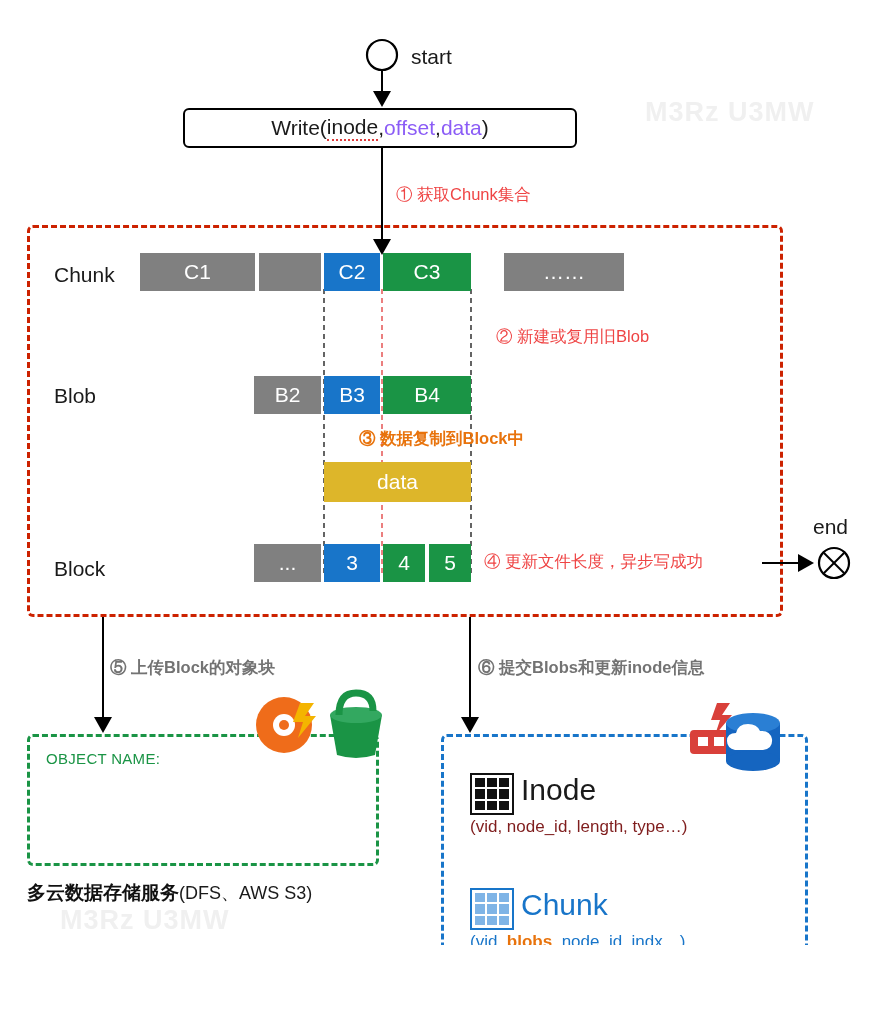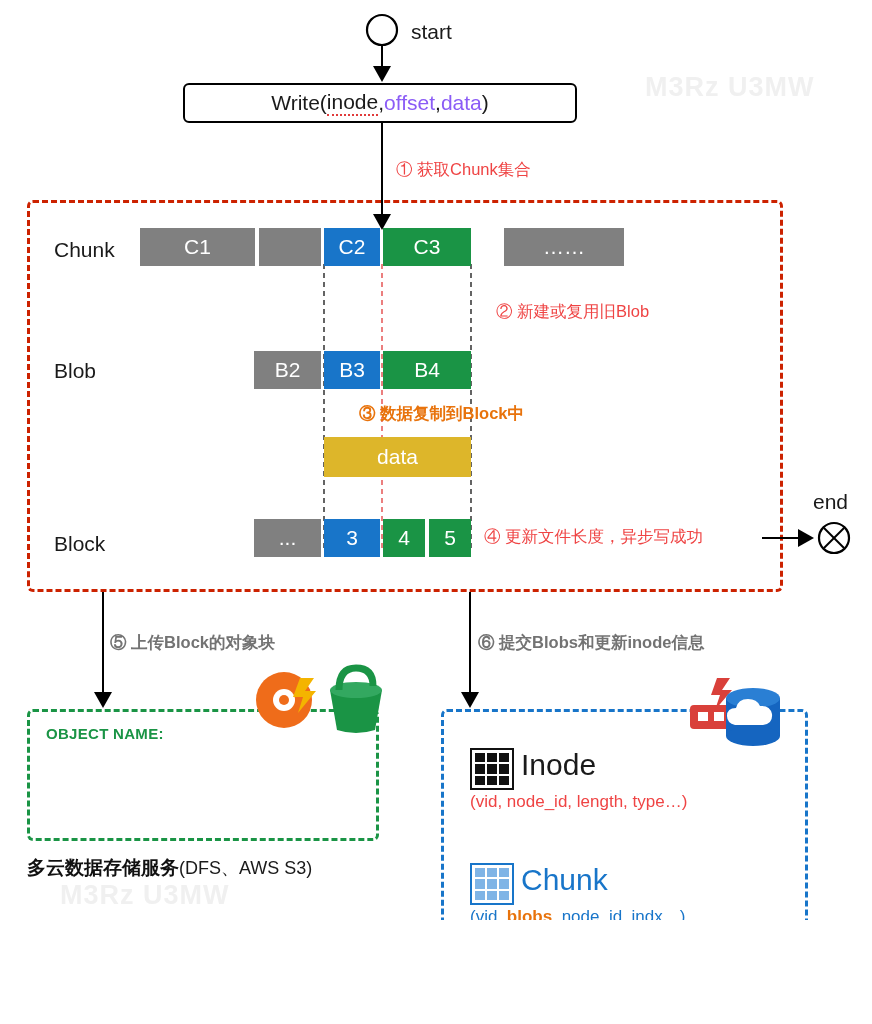--- a/index.html
+++ b/index.html
@@ -10,20 +10,21 @@
   body {
     font-family: "Liberation Sans", sans-serif;
     color: #1a1a1a;
   }
   #canvas {
     position: relative;
     width: 872px;
     height: 920px;
     overflow: hidden;
     background: #ffffff;
+    margin-top: 25px;
   }
   .abs { position: absolute; border-radius: 6px; }
   svg.layer {
     position: absolute;
     left: 0;
     top: 0;
     width: 872px;
     height: 1024px;
     pointer-events: none;
   }
@@ -122,21 +123,21 @@
     box-sizing: border-box;
     background: #fff;
   }
 
   
   .obj-title {
     position: absolute;
     left: 46px;
     top: 725px;
     font-size: 15px;
-    font-weight: bold;
+    font-weight: normal;
     color: #1a9445;
     letter-spacing: .3px;
   }
   .obj-body {
     position: absolute;
     left: 46px;
     top: 748px;
     font-size: 17px;
     color: #1a1a1a;
     border-bottom: 2px dotted #e03b3b;
@@ -168,21 +169,21 @@
     left: 521px;
     top: 748px;
     font-size: 30px;
     color: #1a1a1a;
   }
   .mds-inode-sub {
     position: absolute;
     left: 470px;
     top: 792px;
     font-size: 17px;
-    color: #ef4444;
+    color: #7f1d1d;
   }
   .mds-chunk-title {
     position: absolute;
     left: 521px;
     top: 863px;
     font-size: 30px;
     color: #1875c9;
   }
   .mds-chunk-sub {
     position: absolute;

